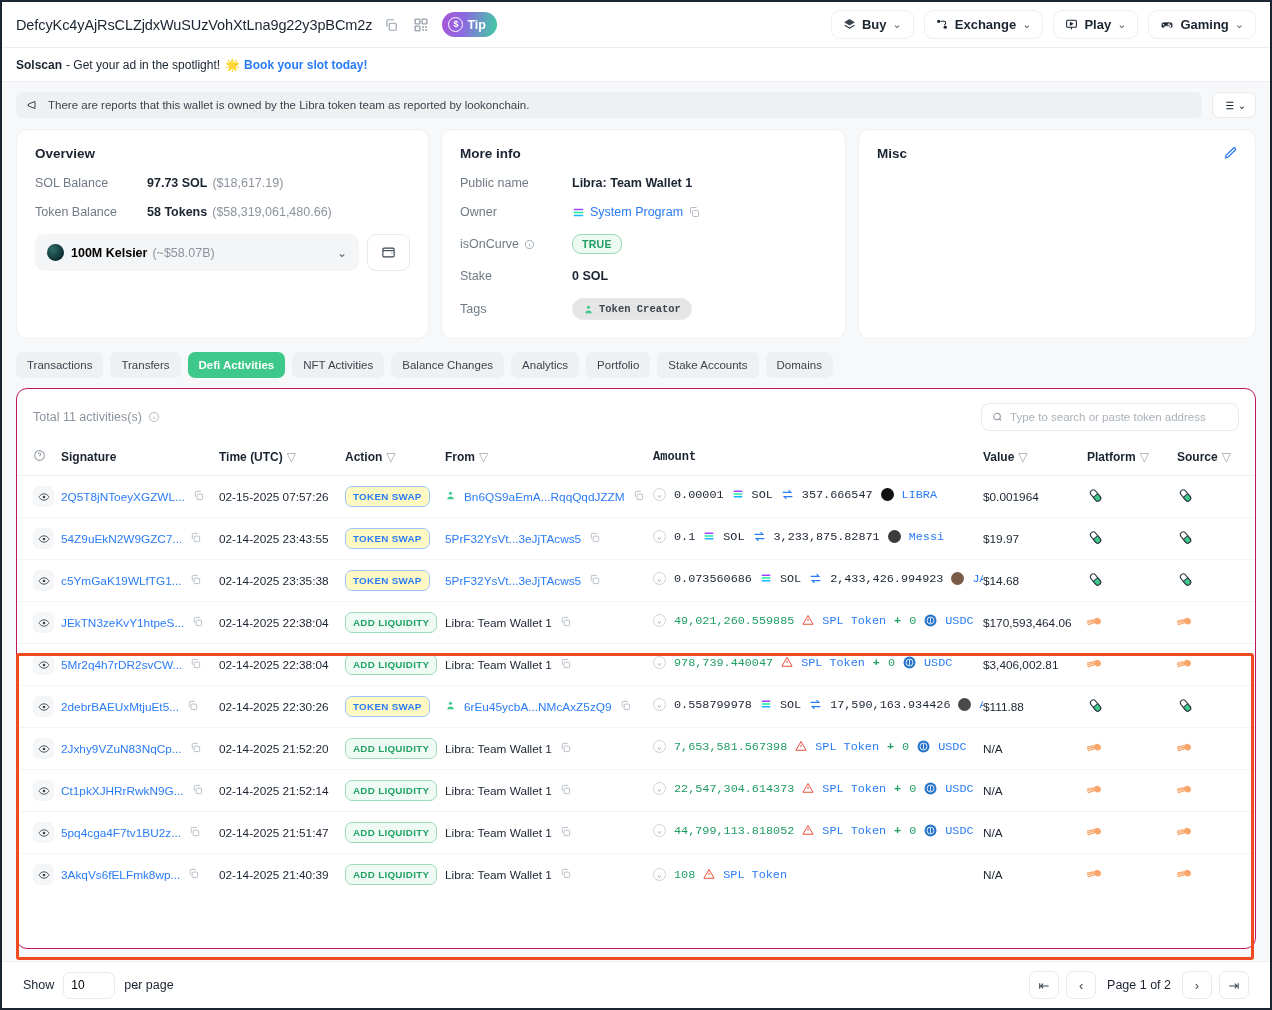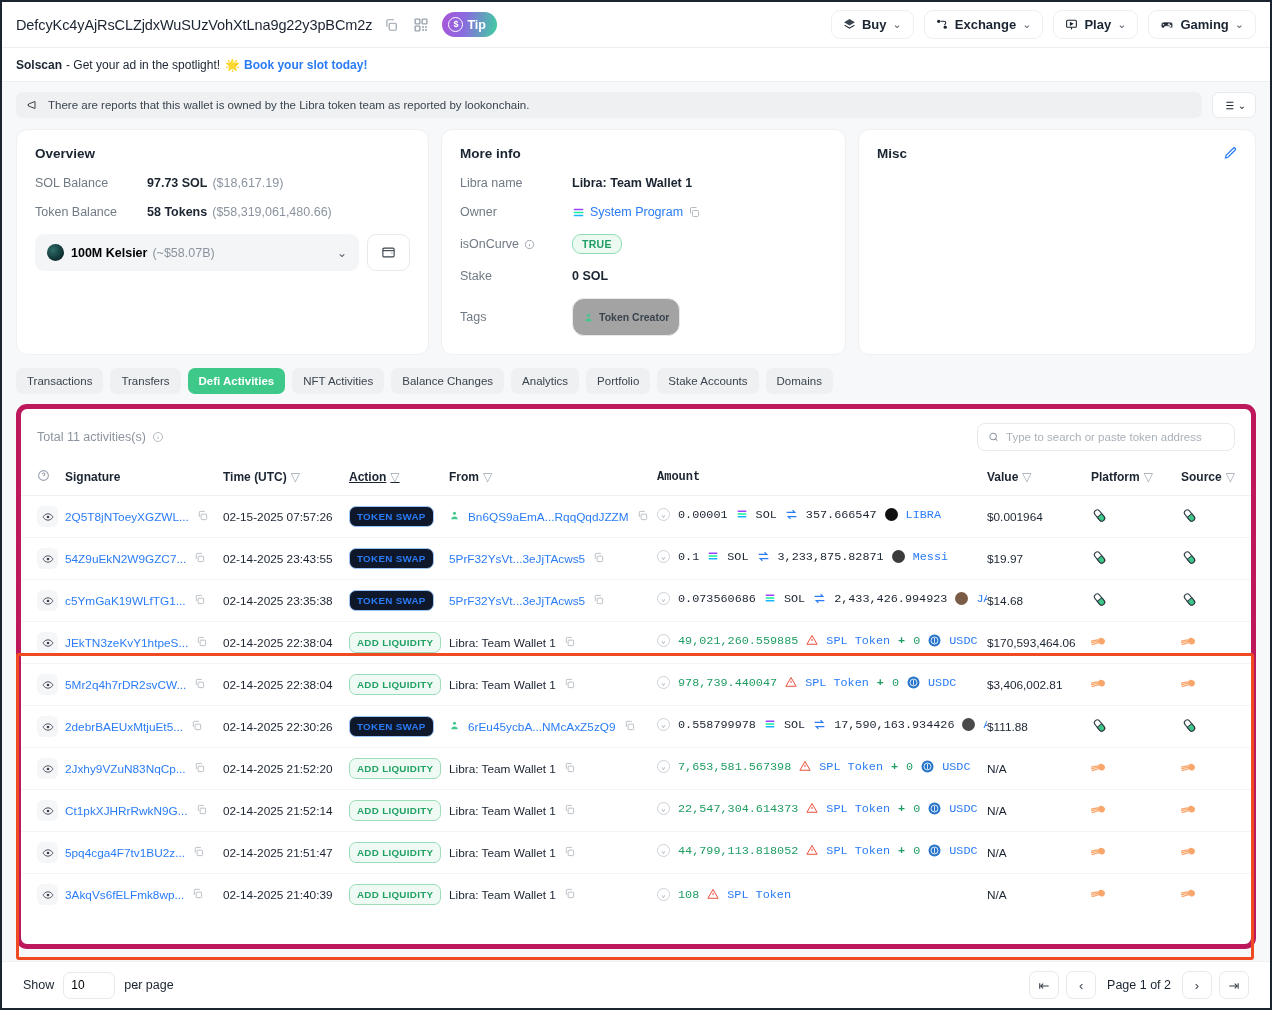--- a/index.html
+++ b/index.html
@@ -122,39 +122,39 @@
     border-radius: 9px; display: flex; align-items: center; justify-content: center;
     cursor: pointer; color: #3b444e;
   }
 
   .badge-true {
     border: 1px solid #8fdcb5; background: #ecfaf2; color: #1f9d63;
     border-radius: 9px; font-size: 10.5px; font-weight: bold;
     padding: 3px 9px; letter-spacing: .3px;
   }
   .tag-chip {
-    border: 1px solid #e7e9ec; background: #a3a3a3; border-radius: 12px;
+    border: 1px solid #e7e9ec; background: #e5e5e5; border-radius: 12px;
     font-size: 10.5px; font-weight: bold; color: #3b444e;
-    padding: 12px 10px; display: inline-flex; align-items: center; gap: 5px;
+    padding: 4px 10px; display: inline-flex; align-items: center; gap: 5px; font-family: Liberation Mono, monospace;
   }
   .edit-icon { position: absolute; right: 17px; top: 16px; color: #2a7cf6; cursor: pointer; }
 
   
   .tabs { display: flex; gap: 7px; padding: 13px 14px 0 14px; flex-wrap: nowrap; }
   .tab {
     height: 26px; border-radius: 7px; background: #eef0f2; color: #3b444e;
     font-size: 11.5px; display: inline-flex; align-items: center;
     padding: 0 11px; cursor: pointer; white-space: nowrap;
   }
   .tab.active { background: #3ec98b; color: #fff; font-weight: bold; }
 
   
   .panel {
     margin: 10px 14px 12px 14px; background: #fff;
-    border: 5px solid #be185d; border-radius: 11px;
+    border: 1px solid #be185d; border-radius: 11px;
     flex: 1; display: flex; flex-direction: column; overflow: hidden;
   }
   .panel-head {
     display: flex; align-items: center; padding: 14px 16px 10px 16px;
   }
   .total { font-size: 12.5px; color: #8b949e; display: flex; align-items: center; gap: 6px; }
   .search {
     margin-left: auto; width: 258px; height: 28px;
     border: 1px solid #e7e9ec; border-radius: 8px;
     display: flex; align-items: center; gap: 7px; padding: 0 10px;
@@ -175,40 +175,40 @@
   tbody td {
     font-size: 11.8px; color: #1b2431; padding: 10px 0;
     border-bottom: 1px solid #f2f4f6; vertical-align: middle;
     white-space: nowrap; overflow: hidden;
   }
   tbody tr:last-child td { border-bottom: none; }
 
   .c-eye   { width: 44px; padding-left: 16px !important; }
   .c-sig   { width: 158px; }
   .c-time  { width: 126px; }
-  .c-act   { width: 100px; text-decoration: underline; }
+  .c-act   { width: 100px; }
   .c-from  { width: 208px; }
   .c-amt   { width: 330px; font-family: Liberation Mono, monospace; }
   .c-val   { width: 104px; }
   .c-plat  { width: 90px; }
   .c-src   { width: 80px; }
 
   .eye-box {
     width: 21px; height: 21px; border-radius: 6px; background: #f5f6f8;
     display: flex; align-items: center; justify-content: center; cursor: pointer;
     color: #3b444e;
   }
   .sig-link { color: #2a7cf6; text-decoration: none; }
   .cell-flex { display: flex; align-items: flex-start; gap: 8px; }
   .copy { color: #b3bac1; cursor: pointer; display: inline-flex; }
   .pill-act {
     display: inline-flex; align-items: center; border-radius: 7px;
     font-size: 9.8px; font-weight: bold; letter-spacing: .3px; padding: 4px 7px;
   }
-  .act-swap { border: 1px solid #9cc6fa; background: #0f172a; color: #2a7cf6; }
+  .act-swap { border: 1px solid #9cc6fa; background: #fef9c3; color: #2a7cf6; }
   .act-add  { border: 1px solid #9ddcb9; background: #effaf4; color: #21a264; }
   .green-num { color: #1f9d63; }
   .blue-txt { color: #2a7cf6; }
   .chev-circle {
     width: 13px; height: 13px; border-radius: 50%; border: 1px solid #ccd2d8;
     display: inline-flex; align-items: center; justify-content: center;
     color: #9aa3ad; font-size: 8px; flex: 0 0 13px; cursor: pointer;
   }
   .sol-ic { display: inline-flex; flex: 0 0 12px; }
   .swap-ic { color: #2a7cf6; font-size: 13px; }
@@ -363,21 +363,21 @@
               <path d="M3 9h18"></path>
               <path d="M17 13h1"></path>
             </svg>
         </div>
       </div>
     </div>
 
     <div class="card card-moreinfo">
       <div class="card-title">More info</div>
       <div class="kv">
-        <span class="kv-key">Libra name</span>
+        <span class="kv-key">Public name</span>
         <span class="kv-val">
             <b>Libra: Team Wallet 1</b>
           </span>
       </div>
       <div class="kv">
         <span class="kv-key">Owner</span>
         <span class="kv-val">
           <svg width="13" height="13" viewBox="0 0 24 24">
               <rect x="3" y="5" width="18" height="3" rx="1.5" fill="#9945ff"></rect>
               <rect x="3" y="10.5" width="18" height="3" rx="1.5" fill="#14f195"></rect>

